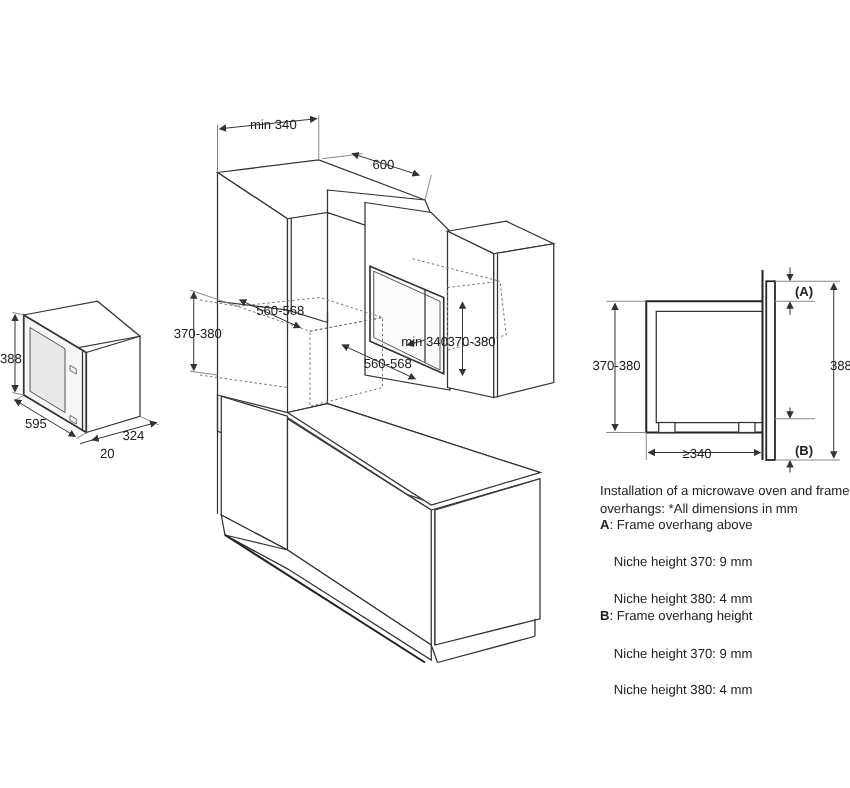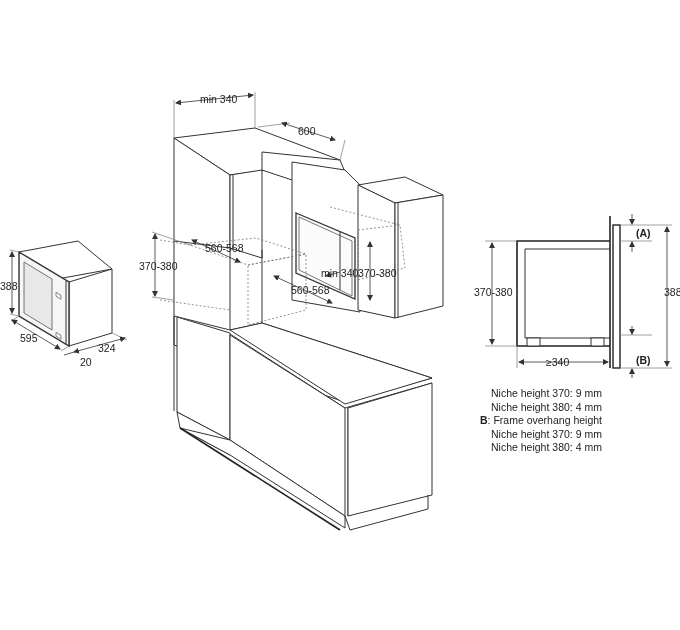--- a/index.html
+++ b/index.html
@@ -11,21 +11,21 @@
   .ln { stroke:#333; stroke-width:1; fill:none; }
   .lnb { stroke:#222; stroke-width:1.6; fill:none; }
   .lng { stroke:#888; stroke-width:0.8; fill:none; }
   .dash { stroke:#777; stroke-width:0.8; fill:none; stroke-dasharray:2 2; }
   .face { fill:#ffffff; stroke:#333; stroke-width:1; }
   .face2 { fill:#f6f6f6; stroke:#333; stroke-width:1; }
   .arrow { stroke:#333; stroke-width:0.8; fill:none; }
   #notes { position:absolute; left:480px; top:387px; width:200px;
            font-size:10.5px; line-height:13.6px; color:#222; }
   #notes .row { white-space:nowrap; }
-  #notes .ind { padding-left:11px; }
+  #notes .ind { padding-left:11px;margin-top:16px; }
   #notes b { font-weight:bold; }
 </style>
 </head>
 <body>
 
 <svg id="stage" width="680" height="630" viewBox="0 0 680 630" xmlns="http://www.w3.org/2000/svg">
   <defs>
     <marker id="ah" markerWidth="6" markerHeight="6" refX="5" refY="3" orient="auto" markerUnits="userSpaceOnUse">
       <path d="M0,0 L6,3 L0,6 z" fill="#333"></path>
     </marker>
@@ -187,18 +187,21 @@
     <line class="arrow" x1="632" y1="378" x2="632" y2="369" marker-end="url(#ah)"></line>
   </g>
   <text class="dim" x="474" y="296">370-380</text>
   <text class="dim" x="664" y="296">388</text>
   <text class="dim" x="546" y="366" style="fill:#222">≥340</text>
   <text class="dim" x="636" y="237" style="font-weight:bold">(A)</text>
   <text class="dim" x="636" y="364" style="font-weight:bold">(B)</text>
 </svg>
 
 <div id="notes">
+  <div class="row">Installation of a microwave oven and frame</div>
+  <div class="row">overhangs: *All dimensions in mm</div>
+  <div class="row"><b>A</b><span>: Frame overhang above</span></div>
   <div class="row ind">Niche height 370: 9 mm</div>
   <div class="row ind">Niche height 380: 4 mm</div>
   <div class="row"><b>B</b><span>: Frame overhang height</span></div>
   <div class="row ind">Niche height 370: 9 mm</div>
   <div class="row ind">Niche height 380: 4 mm</div>
 </div>
 
 </body></html>

